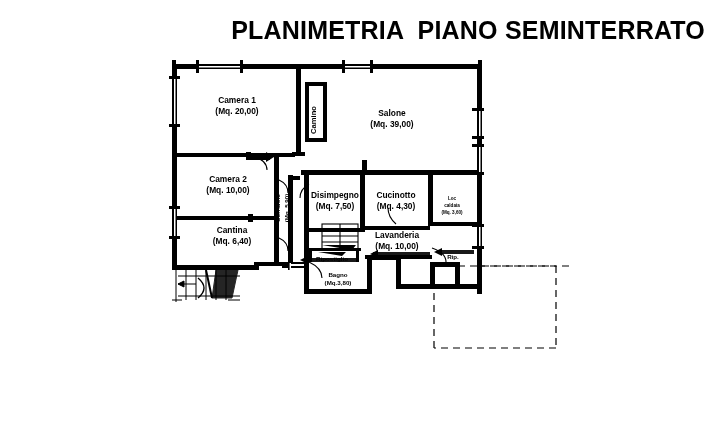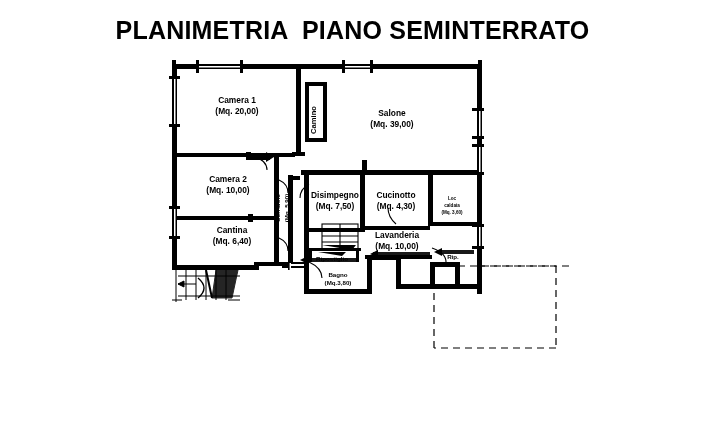--- a/index.html
+++ b/index.html
@@ -18,21 +18,21 @@
     position: relative;
     width: 705px;
     height: 443px;
     background: #ffffff;
   }
   #plan-title {
     position: absolute;
     left: 0;
     top: 16px;
     width: 705px;
-    text-align: center;
+    text-align: right;
     font-family: "Liberation Sans", sans-serif;
     font-weight: bold;
     font-size: 25px;
     letter-spacing: 0.2px;
     color: #000000;
     white-space: pre;
   }
   #plan-svg {
     position: absolute;
     left: 0;

